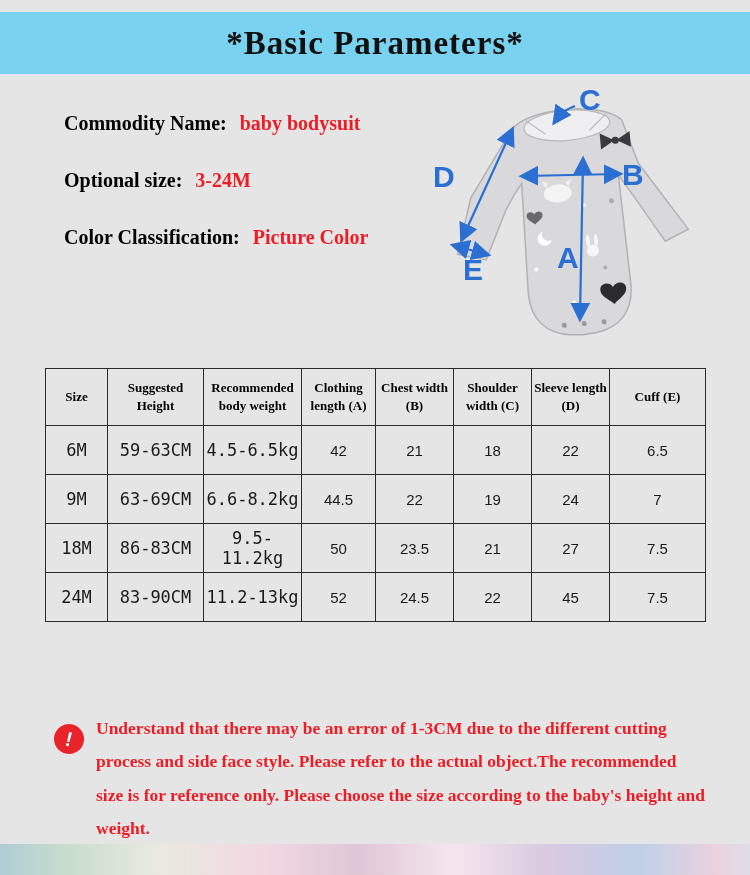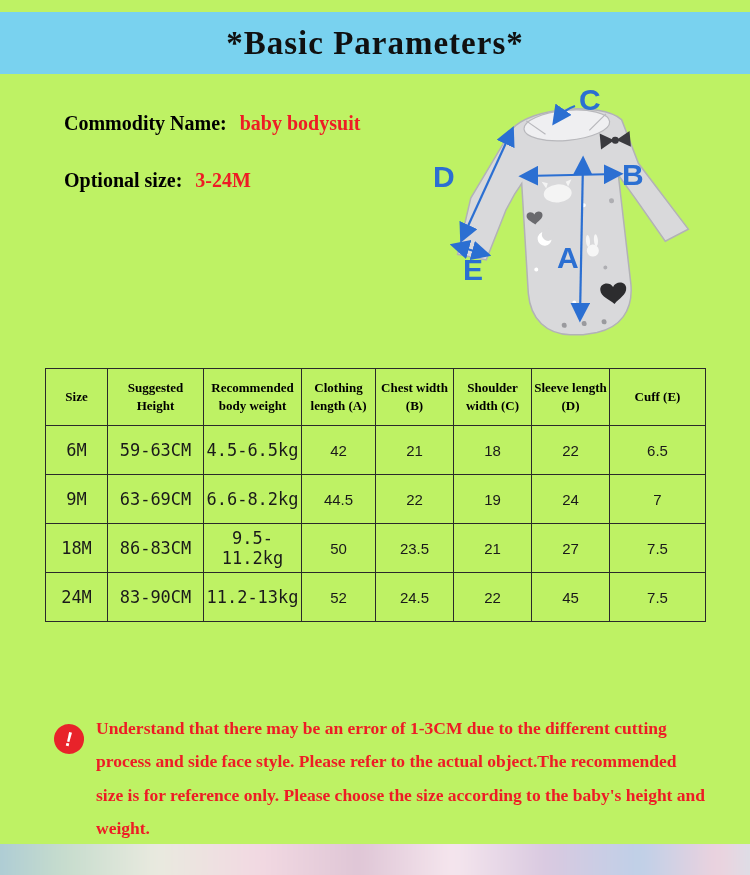--- a/index.html
+++ b/index.html
@@ -2,21 +2,21 @@
 <html><head>
 <meta charset="utf-8">
 <style>
   html, body { margin: 0; padding: 0; }
   body {
     width: 750px; height: 875px;
     background: #ffffff;
     font-family: "Liberation Serif", serif;
     position: relative; overflow: hidden;
   }
-  .page { position: relative; width: 750px; height: 875px; background: #bef264; }
+  .page { position: relative; width: 750px; height: 875px; background: #e5e5e5; }
 
   
   .banner {
     position: absolute; top: 12px; left: 0; width: 750px; height: 62px;
     background: #79d2ef;
     display: flex; align-items: center; justify-content: center;
   }
   .banner-title {
     font-size: 33px; font-weight: bold; color: #101010; letter-spacing: 1px;
     font-family: "Liberation Serif", serif;
@@ -95,20 +95,24 @@
   </div>
 
   <div class="params">
     <div class="param-line">
       <span class="param-label">Commodity Name:</span>
       <span class="param-value">baby bodysuit</span>
     </div>
     <div class="param-line">
       <span class="param-label">Optional size:</span>
       <span class="param-value">3-24M</span>
+    </div>
+    <div class="param-line">
+      <span class="param-label">Color Classification:</span>
+      <span class="param-value">Picture Color</span>
     </div>
   </div>
 
   <div class="diagram">
     <svg width="295" height="272" viewBox="0 0 295 272">
       <defs>
         <marker id="arr" markerWidth="9" markerHeight="9" refX="6" refY="4.5" orient="auto-start-reverse">
           <path d="M0,0 L9,4.5 L0,9 Z" fill="#2b6fd2"></path>
         </marker>
       </defs>

